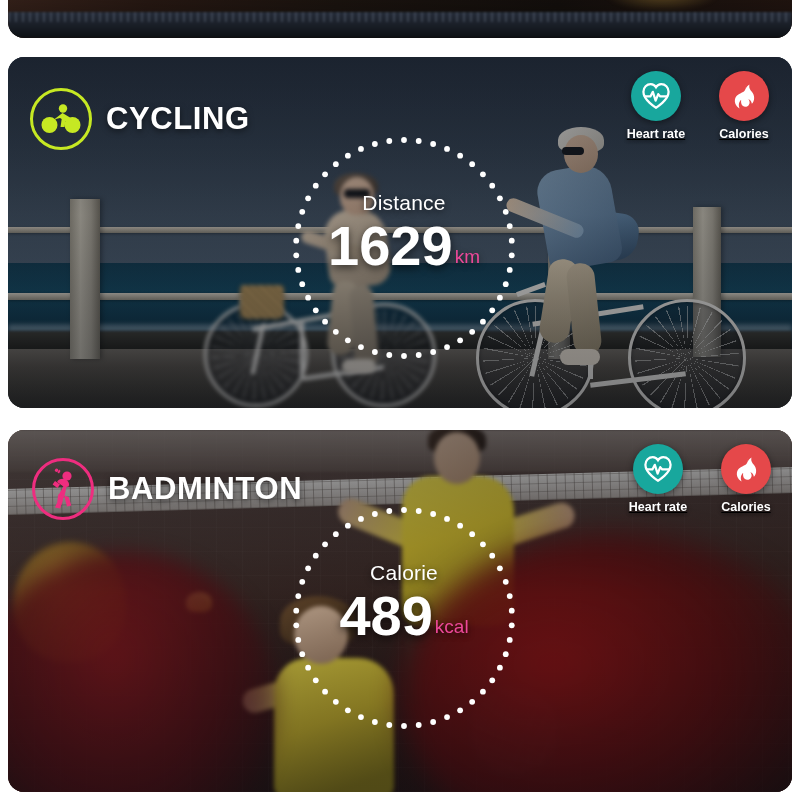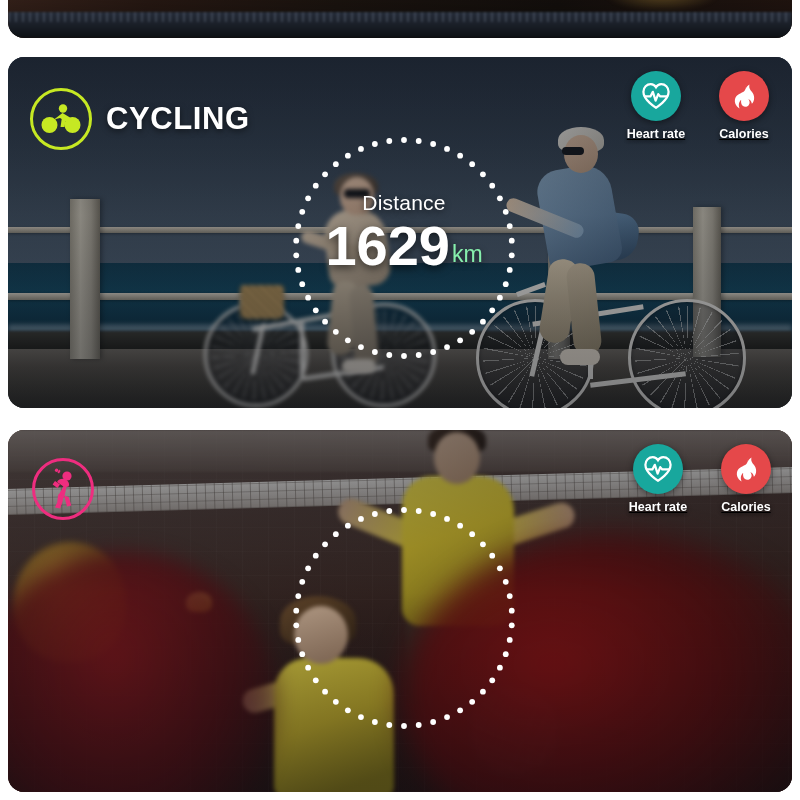--- a/index.html
+++ b/index.html
@@ -260,21 +260,21 @@
     text-shadow:0 2px 6px rgba(0,0,0,.6);
   }
   .readout .valrow {
     margin-top:4px; display:flex; align-items:flex-end; justify-content:center; gap:2px;
   }
   .readout .val {
     color:#ffffff; font-size:56px; font-weight:bold; line-height:.96;
     text-shadow:0 3px 9px rgba(0,0,0,.6);
   }
   .readout .unit {
-    color:#86efac; font-size:23px; font-weight:normal; padding-bottom:5px;
+    color:#ec4899; font-size:19px; font-weight:normal; padding-bottom:5px;
     text-shadow:0 2px 6px rgba(0,0,0,.6);
   }
   .blurlayer { filter:blur(2.2px); }
   .blurlayer2 { filter:blur(3px); }
 </style>
 </head>
 <body>
 
 <div class="page">
 
@@ -503,20 +503,21 @@
           <circle cx="12.6" cy="3.2" r="1.7"></circle>
           <circle cx="23" cy="9" r="4.6"></circle>
           <path d="M13 15 C15 11.5 19.5 11 22.5 13 C25 14.7 25.6 17.4 24.6 19.6 L20 20.5 C18 18 15.4 16.6 13 15 Z"></path>
           <path d="M11 14 L16 17.5 L13.5 21 L8.6 17.5 Z"></path>
           <path d="M19.6 19.5 L22.5 20 L20.5 29 L14.5 28 Z"></path>
           <path d="M14.2 27.6 L20.2 28.6 L17.5 38 L13 37 Z"></path>
           <path d="M12.6 36.4 L17.4 37.4 L16.2 41.6 L11 40.6 Z"></path>
           <path d="M20 28.4 L24.6 30 L27.4 38.4 L23 39.6 Z"></path>
         </svg>
       </div>
+      <div class="mode-title">BADMINTON</div>
     </div>
 
     <div class="metric-group" style="right:14px; top:14px;">
       <div class="metric">
         <div class="metric-circle" style="background:#18a79d;">
           <svg width="30" height="28" viewBox="0 0 32 30">
             <path d="M16 27.5 C16 27.5 2.5 19.5 2.5 10.5 C2.5 5.5 6.2 2.2 10.4 2.2 C13.2 2.2 15 3.9 16 5.6 C17 3.9 18.8 2.2 21.6 2.2 C25.8 2.2 29.5 5.5 29.5 10.5 C29.5 19.5 16 27.5 16 27.5 Z" fill="none" stroke="#ffffff" stroke-width="2.4"></path>
             <path d="M4 15.5 L10 15.5 L12.6 10.5 L15.6 20 L18.4 13 L20.6 15.5 L28 15.5" fill="none" stroke="#ffffff" stroke-width="2.4" stroke-linejoin="round" stroke-linecap="round"></path>
           </svg>
         </div>
@@ -576,16 +577,23 @@
             <circle cx="19.11" cy="65.31" r="2.9"></circle>
             <circle cx="26.77" cy="52.72" r="2.9"></circle>
             <circle cx="36.07" cy="41.28" r="2.9"></circle>
             <circle cx="46.84" cy="31.22" r="2.9"></circle>
             <circle cx="58.88" cy="22.72" r="2.9"></circle>
             <circle cx="71.97" cy="15.94" r="2.9"></circle>
             <circle cx="85.86" cy="11.00" r="2.9"></circle>
             <circle cx="100.29" cy="8.01" r="2.9"></circle>
           </g>
       </svg>
+      <div class="readout">
+        <div class="cap">Calorie</div>
+        <div class="valrow">
+          <span class="val">489</span>
+          <span class="unit">kcal</span>
+        </div>
+      </div>
     </div>
   </div>
 
 </div>
 
 </body></html>

